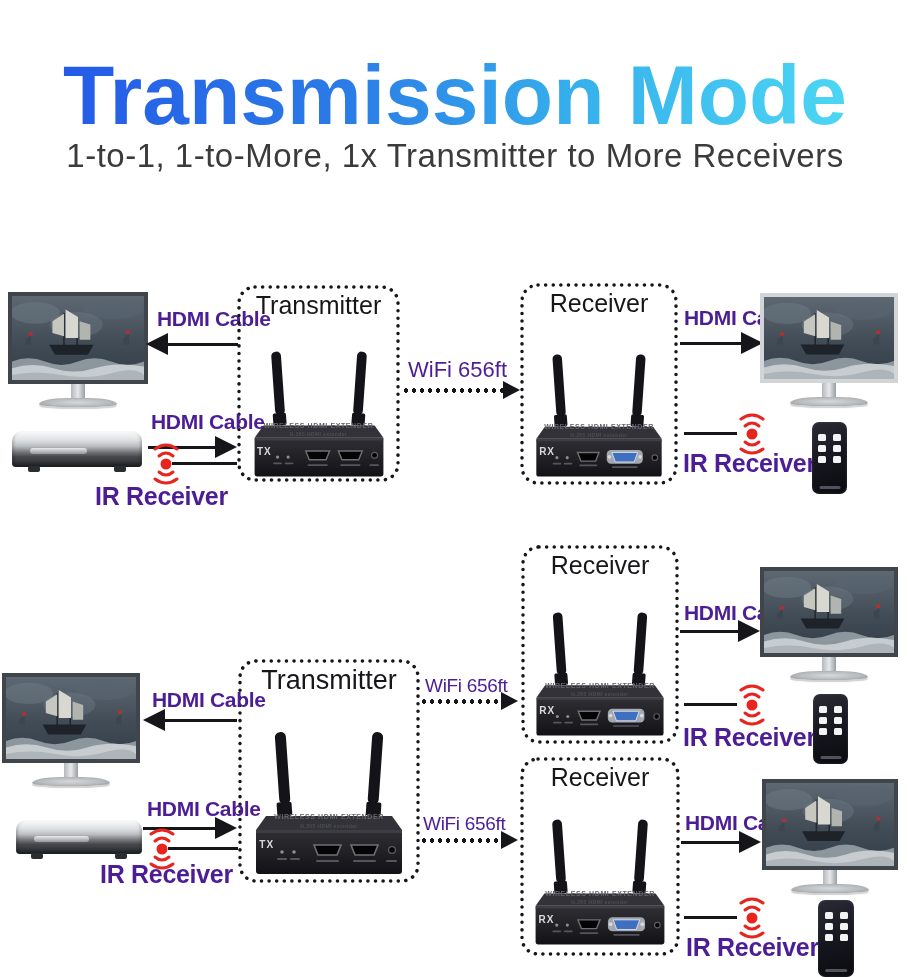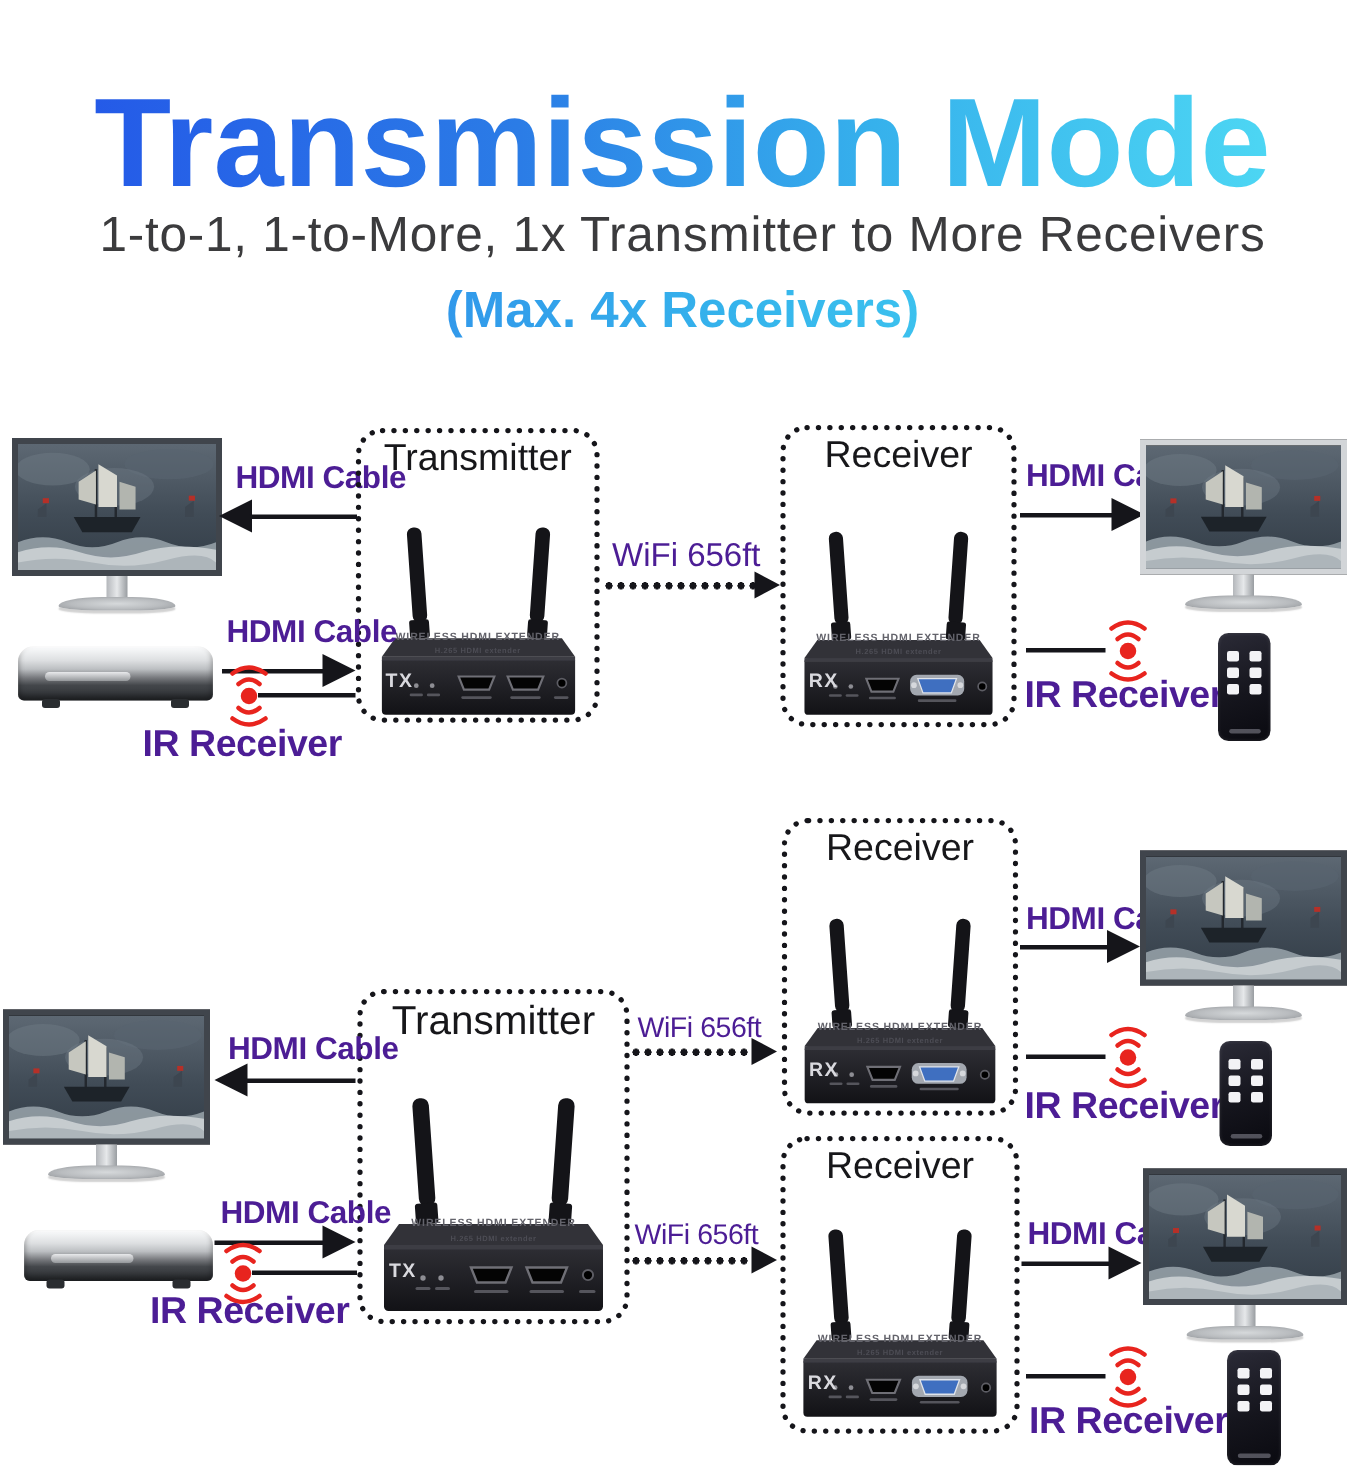--- a/index.html
+++ b/index.html
@@ -51,21 +51,21 @@
   .dev-topline {
     position:absolute; top:58.5%; left:50%; transform:translate(-50%,-50%);
     font-size:7px; font-weight:700; color:#63636b; letter-spacing:0.6px; white-space:nowrap;
   }
   .dev-subline {
     position:absolute; top:65%; left:50%; transform:translate(-50%,-50%);
     font-size:5px; font-weight:700; color:#4d4d55; letter-spacing:0.4px; white-space:nowrap;
   }
   .dev-tag {
     position:absolute; top:74%; left:9%;
-    font-size:13px; font-weight:700; color:#d9d9de; letter-spacing:1px;
+    font-size:10px; font-weight:700; color:#d9d9de; letter-spacing:1px;
   }
 
   
   .arrow { position:absolute; display:flex; align-items:center; }
   .sline { height:3px; background:#15151a; flex:1; }
   .dotline {
     height:5px; flex:1;
     background-image:radial-gradient(circle closest-side,#15151a 92%,transparent 100%);
     background-size:8px 5px; background-repeat:repeat-x; background-position:left center;
   }
@@ -209,21 +209,20 @@
       </g>
       <circle cx="17" cy="24" r="5.5" fill="#e8241e"></circle>
     </g>
   </defs>
 </svg>
 
 <div class="canvas">
 
   <h1 class="title">Transmission Mode</h1>
   <p class="subtitle">1-to-1, 1-to-More, 1x Transmitter to More Receivers</p>
-  <p class="maxnote">(Max. 4x Receivers)</p>
 
   <div class="monitor dark" style="left:8px; top:292px; width:140px; --fh:92px">
     <div class="mon-frame">
       <svg viewBox="0 0 160 100" preserveAspectRatio="none">
           <use href="#g-sea"></use>
         </svg>
     </div>
     <div class="mon-neck"></div>
     <div class="mon-base"></div>
   </div>

